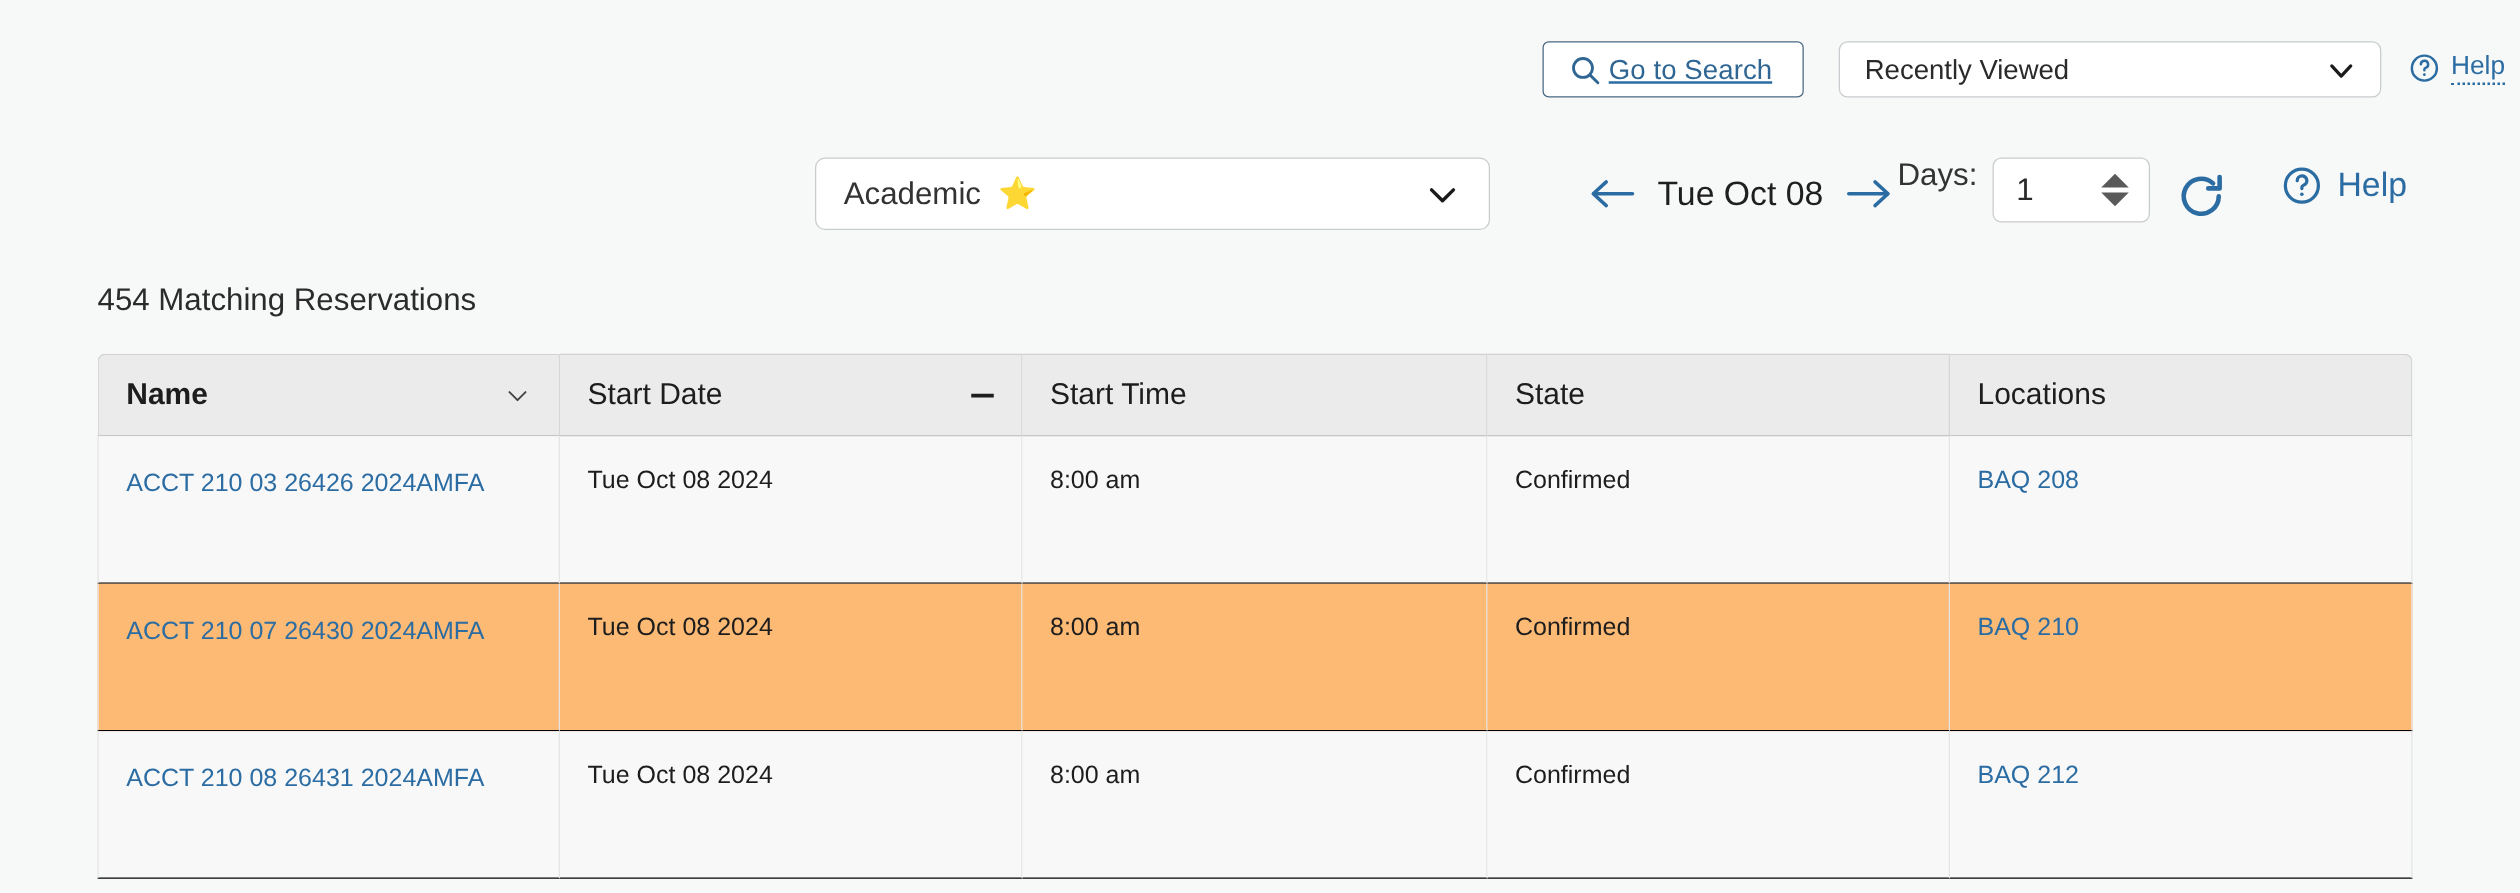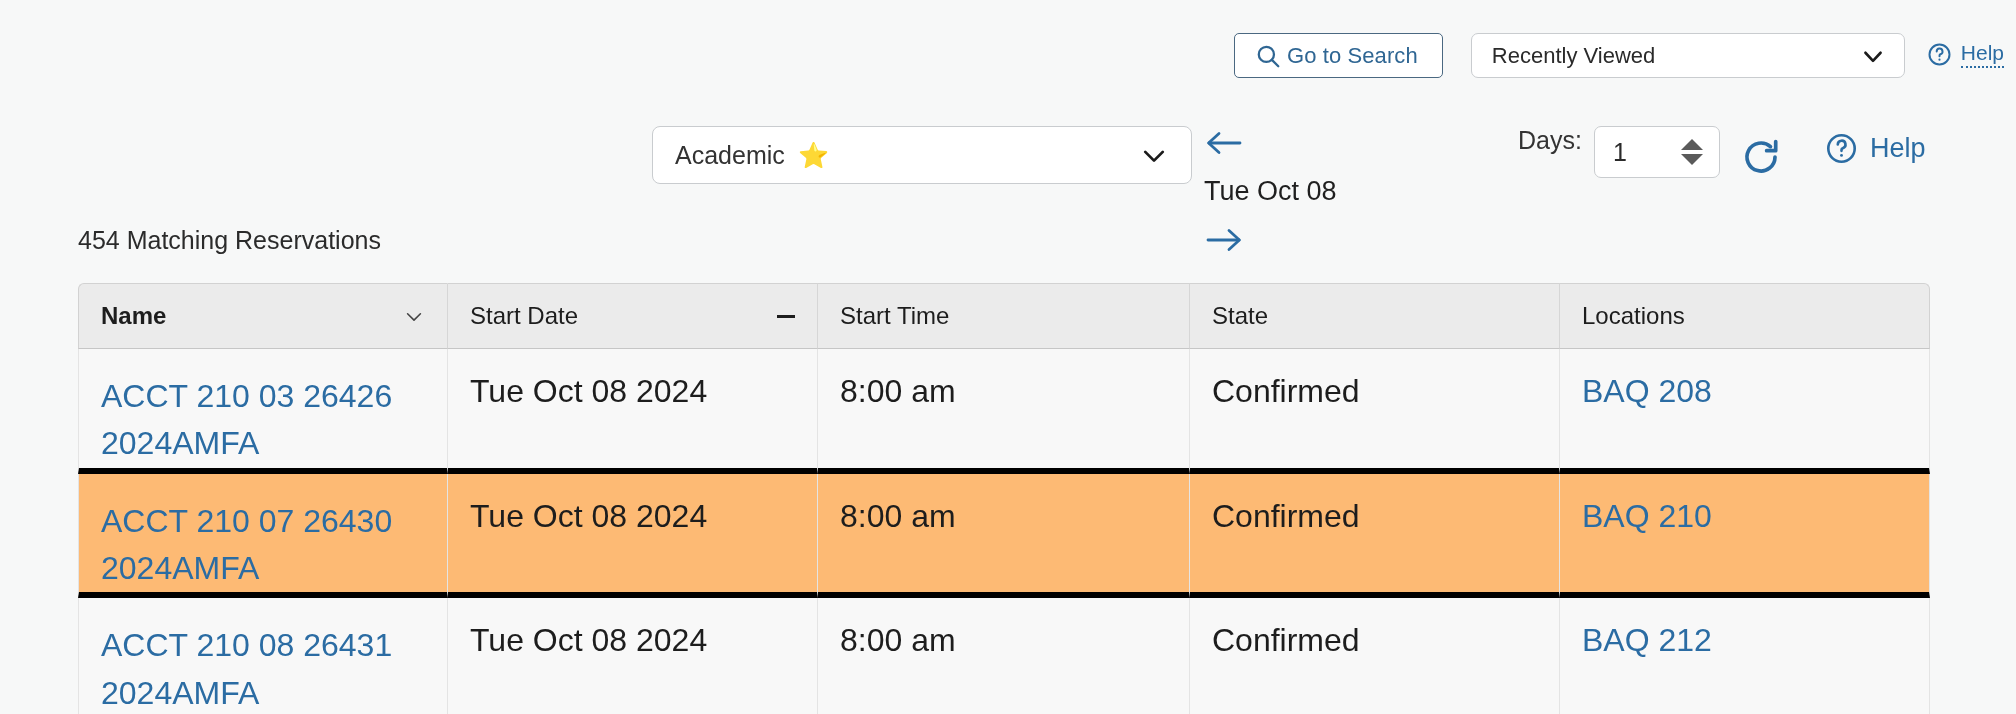--- a/index.html
+++ b/index.html
@@ -20,20 +20,21 @@
   .btn-search {
     display: flex; align-items: center; gap: 6px;
     height: 45px; padding: 0 24px 0 20px;
     background: #ffffff;
     border: 1.5px solid #4a6881;
     border-radius: 5px;
     color: #2b6ca3;
     font-size: 22px;
     cursor: pointer;
     white-space: nowrap;
+    text-decoration: underline;
   }
   .btn-search .lbl { font-size: 22px; color: #2f6693; letter-spacing: .1px; }
 
   .select-recent {
     position: relative;
     width: 434px; height: 45px;
     margin-left: 28px;
     background: #ffffff;
     border: 1px solid #c9cccf;
     border-radius: 7px;
@@ -75,22 +76,22 @@
     font-size: 25px; color: #333;
     cursor: pointer;
   }
   .select-academic .star { margin-left: 14px; font-size: 25px; line-height: 1; }
   .select-academic .chev {
     position: absolute; right: 22px; top: 50%; transform: translateY(-50%);
     display: flex;
   }
 
   .datenav {
-    position: absolute; left: 1204px; top: 0; height: 58px;
-    display: flex; align-items: flex-start; gap: 16px; flex-direction: column;
+    position: absolute; left: 1270px; top: 0; height: 58px;
+    display: flex; align-items: center; gap: 16px;
   }
   .datenav .arrow { display: flex; cursor: pointer; }
   .datenav .dlabel { font-size: 27px; color: #1f1f1f; white-space: nowrap; }
 
   .daysgrp {
     position: absolute; left: 1518px; top: 0; height: 58px;
     display: flex; gap: 12px;
   }
   .daysgrp .dlbl { font-size: 25px; color: #333; }
   .stepper {
@@ -169,23 +170,23 @@
     width: 100%;
   }
   table.reslist th .sorticon { display: flex; align-items: center; }
   .dash-icon {
     display: inline-block; width: 18px; height: 3px;
     background: #1d1d1d;
   }
 
   table.reslist td {
     border-right: 1px solid #e4e4e4;
-    border-bottom: 6px solid #000000;
+    border-bottom: 1px solid #000000;
     padding: 24px 22px 0 22px;
-    font-size: 32px;
+    font-size: 20px;
     color: #1d1d1d;
     vertical-align: top;
     height: 118px;
   }
   table.reslist td:first-child { border-left: 1px solid #e4e4e4; }
   table.reslist td:last-child { border-right: 1px solid #e4e4e4; }
   table.reslist tr.alt td { background: #f8f8f8; }
   table.reslist tr.plain td { background: #fdba74; }
   td a.cell-link {
     color: #2b6ca3;

